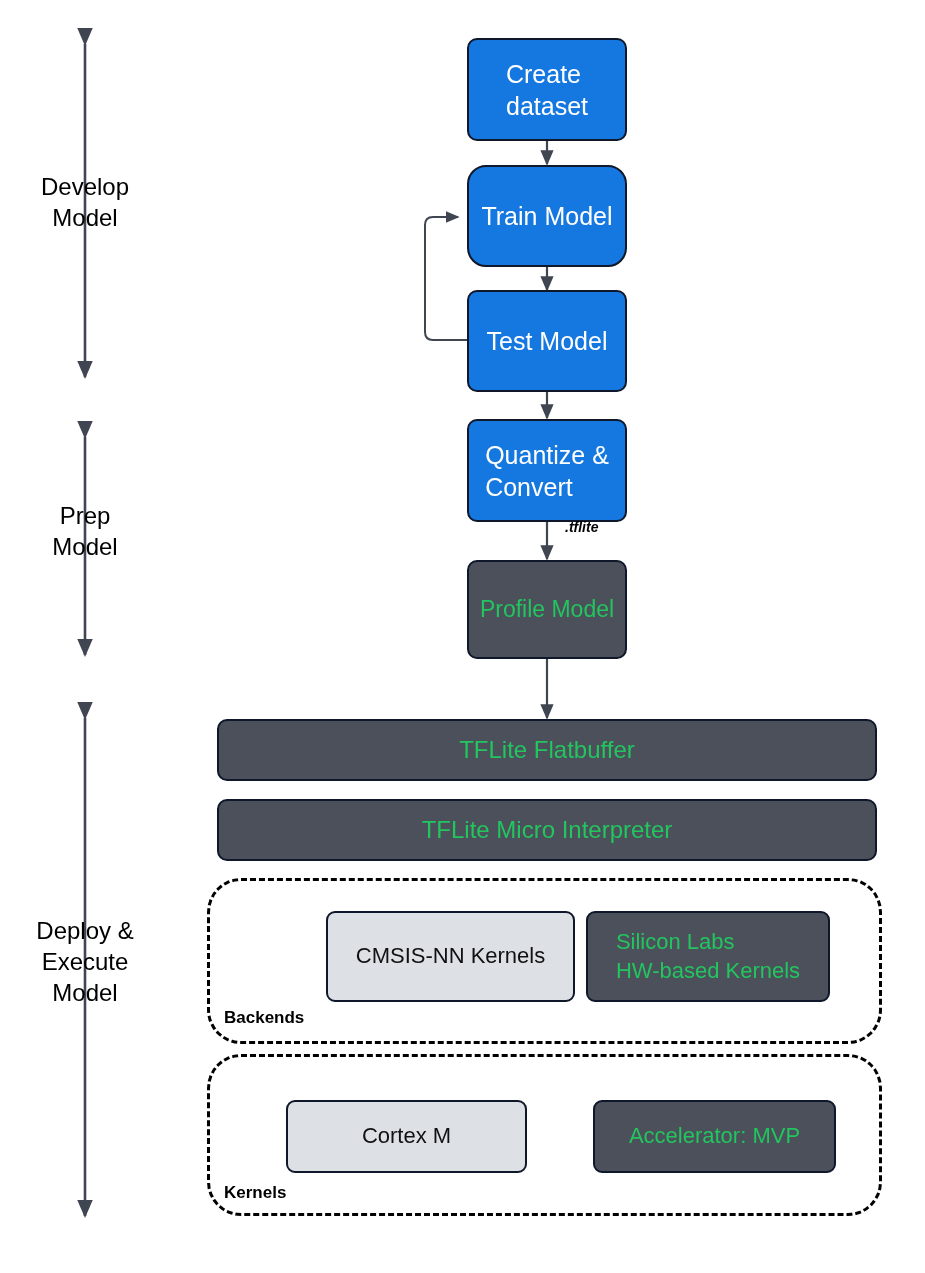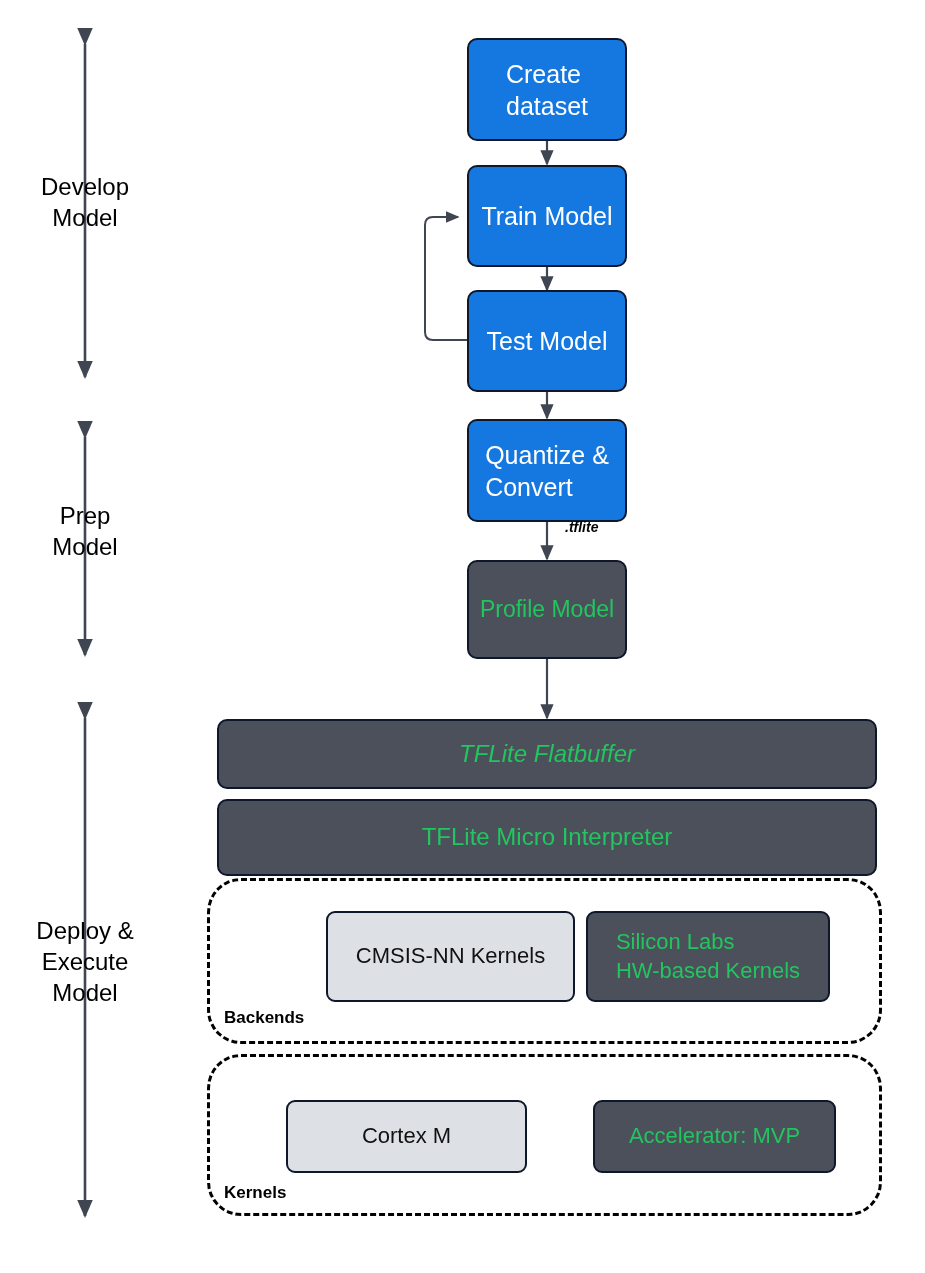--- a/index.html
+++ b/index.html
@@ -145,34 +145,34 @@
   <div class="stage-label" style="left:-15px; top:500px;">Prep
 Model</div>
 
   <div class="stage-label" style="left:-15px; top:915px;">Deploy &amp;
 Execute
 Model</div>
 
   <div class="node blue" style="left:467px; top:38px; width:160px; height:103px;">Create
 dataset</div>
 
-  <div class="node blue" style="left:467px; top:165px; width:160px; height:102px;">Train Model</div>
+  <div class="node blue" style="left:467px; top:165px; width:160px; height:102px;border-radius:19px;">Train Model</div>
 
   <div class="node blue" style="left:467px; top:290px; width:160px; height:102px;">Test Model</div>
 
   <div class="node blue" style="left:467px; top:419px; width:160px; height:103px;">Quantize &amp;
 Convert</div>
 
   <div class="tflite-label" style="left:565px; top:519px;">.tflite</div>
 
   <div class="node dark" style="left:467px; top:560px; width:160px; height:99px;">Profile Model</div>
 
-  <div class="node dark bar" style="left:217px; top:719px; width:660px; height:70px;font-style:italic;">TFLite Flatbuffer</div>
+  <div class="node dark bar" style="left:217px; top:719px; width:660px; height:62px;">TFLite Flatbuffer</div>
 
-  <div class="node dark bar" style="left:217px; top:799px; width:660px; height:77px;">TFLite Micro Interpreter</div>
+  <div class="node dark bar" style="left:217px; top:799px; width:660px; height:62px;">TFLite Micro Interpreter</div>
 
   <div class="group" style="left:207px; top:878px; width:675px; height:166px;"></div>
 
   <div class="node light inner" style="left:288px; top:911px; width:249px; height:91px;margin-left:38px;">CMSIS-NN Kernels</div>
 
   <div class="node dark inner" style="left:586px; top:911px; width:244px; height:91px;">Silicon Labs
 HW-based Kernels</div>
 
   <div class="group-label" style="left:224px; top:1008px;">Backends</div>
 

